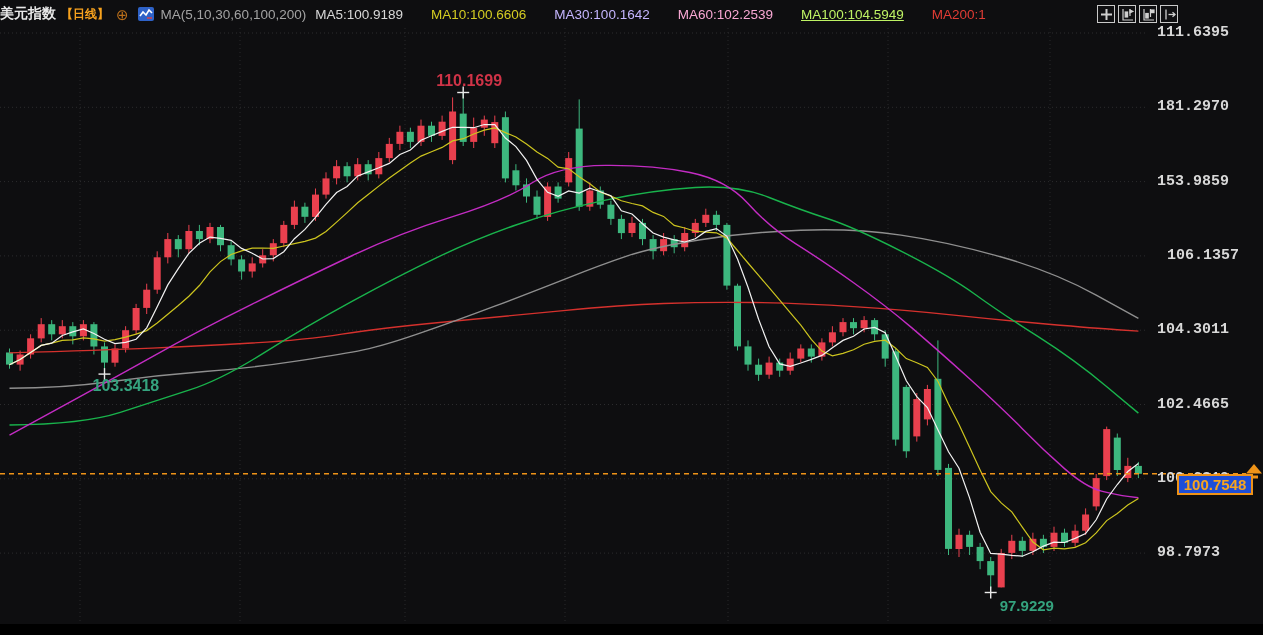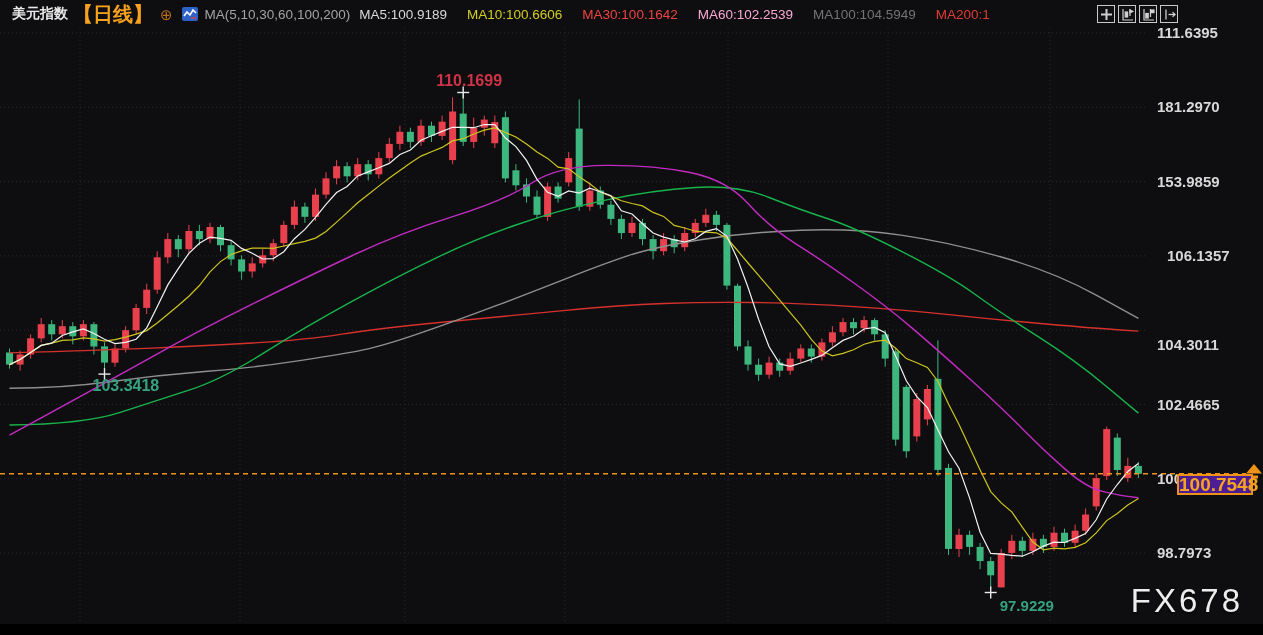--- a/index.html
+++ b/index.html
@@ -1,34 +1,34 @@
 <!DOCTYPE html>
 <html><head>
 <meta charset="utf-8">
 <style>
   html,body{margin:0;padding:0;background:#000;}
   body{width:1263px;height:635px;overflow:hidden;position:relative;
        font-family:"Liberation Sans","DejaVu Sans",sans-serif;}
   .stage{position:absolute;inset:0;background:#0e0e10;}
   
-  .header{position:absolute;left:12px;top:3px;height:22px;display:flex;align-items:center;gap:9px;z-index:5;white-space:nowrap;}
+  .header{position:absolute;left:0;top:3px;height:22px;display:flex;align-items:center;gap:9px;z-index:5;white-space:nowrap;}
   .sym{color:#e8e8e8;font-size:14px;font-weight:bold;}
-  .period{color:#f7a21e;font-size:20px;font-weight:bold;margin-left:-4px;}
+  .period{color:#f7a21e;font-size:12px;font-weight:bold;margin-left:-4px;}
   .plus{color:#b96e1a;font-size:15px;line-height:1;margin-left:-2px;}
   .chart-ico{width:16px;height:14px;display:inline-block;}
   .malabel{color:#a3a3a3;font-size:13.5px;margin-left:-2px;}
-  .mavals{display:flex;gap:20px;font-size:13.5px;}
+  .mavals{display:flex;gap:28px;font-size:13.5px;}
   
   .toolbar{position:absolute;left:1097px;top:5px;display:flex;gap:3px;z-index:6;}
   .tbtn{width:18px;height:18px;border:1px solid #c9c9c9;background:#101012;display:flex;align-items:center;justify-content:center;box-sizing:border-box;cursor:pointer;}
   
-  .axlab{position:absolute;left:1157px;width:100px;font-size:15px;font-weight:bold;color:#d8d8d8;z-index:2;}
+  .axlab{position:absolute;left:1157px;width:100px;font-size:15px;font-weight:bold;color:#d8d8d8;z-index:2;font-family:Liberation Mono, monospace;}
   
-  .ptag{position:absolute;left:1177px;width:72px;height:17px;border:2px solid #ef9318;background:#4c1d95;
-        color:#f6a41f;font-size:19px;font-weight:bold;text-align:center;line-height:17px;z-index:7;}
+  .ptag{position:absolute;left:1177px;width:72px;height:17px;border:2px solid #ef9318;background:#1d4ed8;
+        color:#f6a41f;font-size:15px;font-weight:bold;text-align:center;line-height:17px;z-index:7;}
   .watermark{position:absolute;right:20px;top:582px;font-size:33px;letter-spacing:3px;color:#ededed;z-index:4;
              text-shadow:0 1px 2px rgba(0,0,0,.8);}
   .bottom-bar{position:absolute;left:0;bottom:0;width:100%;height:11px;background:#000;z-index:3;}
   #plot{position:absolute;inset:0;z-index:1;}
   svg text{font-family:"Liberation Sans","DejaVu Sans",sans-serif;}
 </style>
 </head>
 <body>
 
 <div class="stage">
@@ -293,23 +293,23 @@
       <svg width="16" height="14" viewBox="0 0 16 14">
         <rect x="0" y="0" width="16" height="14" rx="2" fill="#2e62c8"></rect>
         <polyline points="2,9 5,5 8,8 11,3 14,6" fill="none" stroke="#ffffff" stroke-width="1.6"></polyline>
         <polyline points="9,11 14,11" stroke="#e34040" stroke-width="1.4"></polyline>
       </svg>
     </span>
     <span class="malabel">MA(5,10,30,60,100,200)</span>
     <span class="mavals" id="mavals">
         <span style="color: rgb(216, 216, 216);">MA5:100.9189</span>
         <span style="color: rgb(212, 204, 34);">MA10:100.6606</span>
-        <span style="color: #ef4444;">MA30:100.1642</span>
+        <span style="color: #c4b5fd;">MA30:100.1642</span>
         <span style="color: #f9a8d4;">MA60:102.2539</span>
-        <span style="color: #737373;">MA100:104.5949</span>
+        <span style="color: #bef264; text-decoration: underline;">MA100:104.5949</span>
         <span style="color: rgb(224, 60, 52);">MA200:1</span>
       </span>
   </div>
 
   <div class="toolbar">
     <span class="tbtn">
       <svg width="13" height="13" viewBox="0 0 13 13">
         <rect x="5.5" y="1" width="2" height="11" fill="#d0d0d0"></rect>
         <rect x="1" y="5.5" width="11" height="2" fill="#d0d0d0"></rect>
       </svg>
@@ -337,24 +337,23 @@
           <path d="M9.5 4.2l2.6 2.3-2.6 2.3"></path>
       </svg>
     </span>
   </div>
 
   <div id="axis">
       <div class="axlab" style="top: 24px;">111.6395</div>
       <div class="axlab" style="top: 98.3px;">181.2970</div>
       <div class="axlab" style="top: 172.6px;">153.9859</div>
       <div class="axlab" style="top: 246.9px; margin-left: 10px;">106.1357</div>
-      <div class="axlab" style="top: 321.2px; margin-top: 15px;">104.3011</div>
+      <div class="axlab" style="top: 321.2px;">104.3011</div>
       <div class="axlab" style="top: 395.5px;">102.4665</div>
       <div class="axlab" style="top: 469.8px;">100.6319</div>
       <div class="axlab" style="top: 544.1px;">98.7973</div>
     </div>
 
   <div class="ptag" id="ptag" style="top: 473.8px;">100.7548</div>
 
-  <div class="watermark">FX678</div>
 
   <div class="bottom-bar"></div>
 </div>
 
 </body></html>

